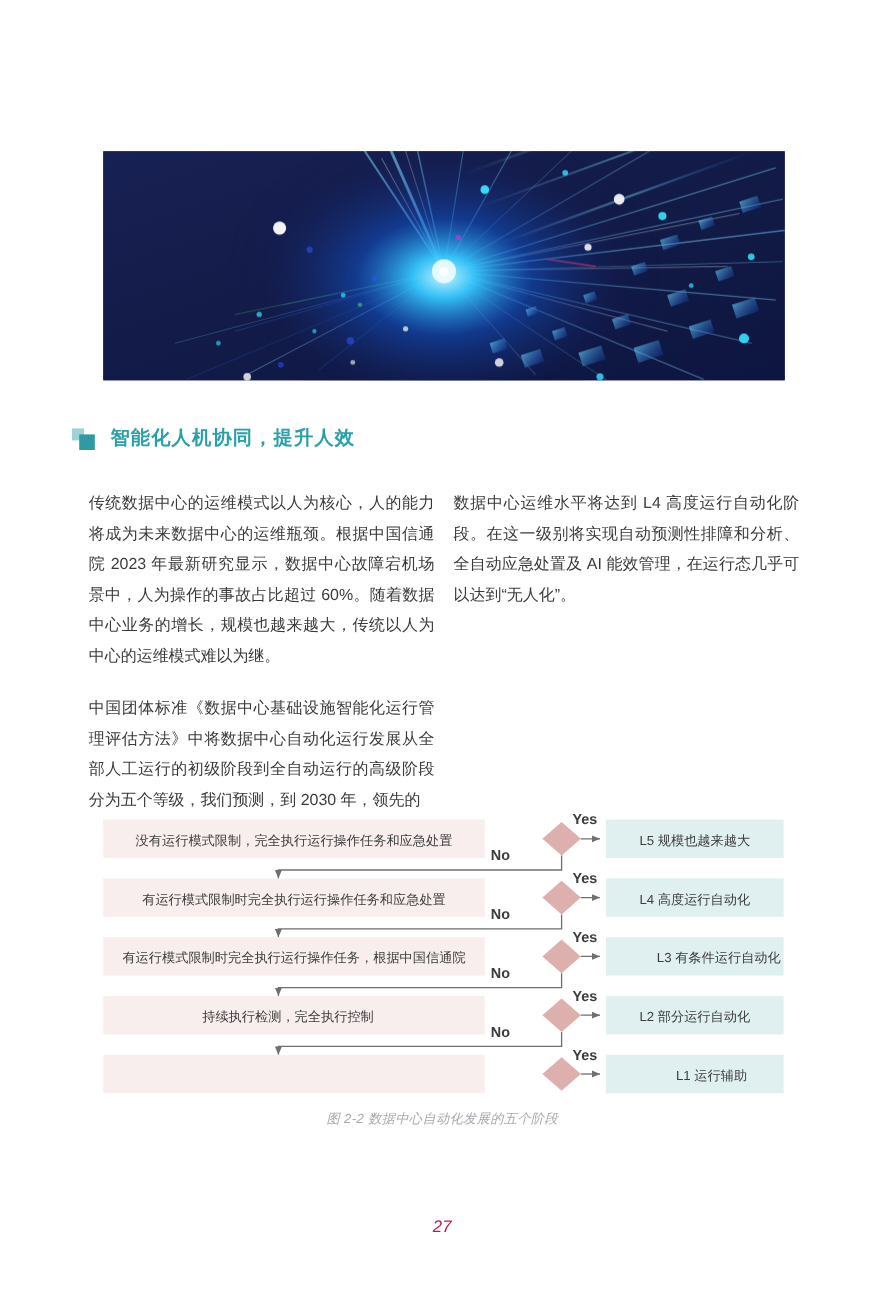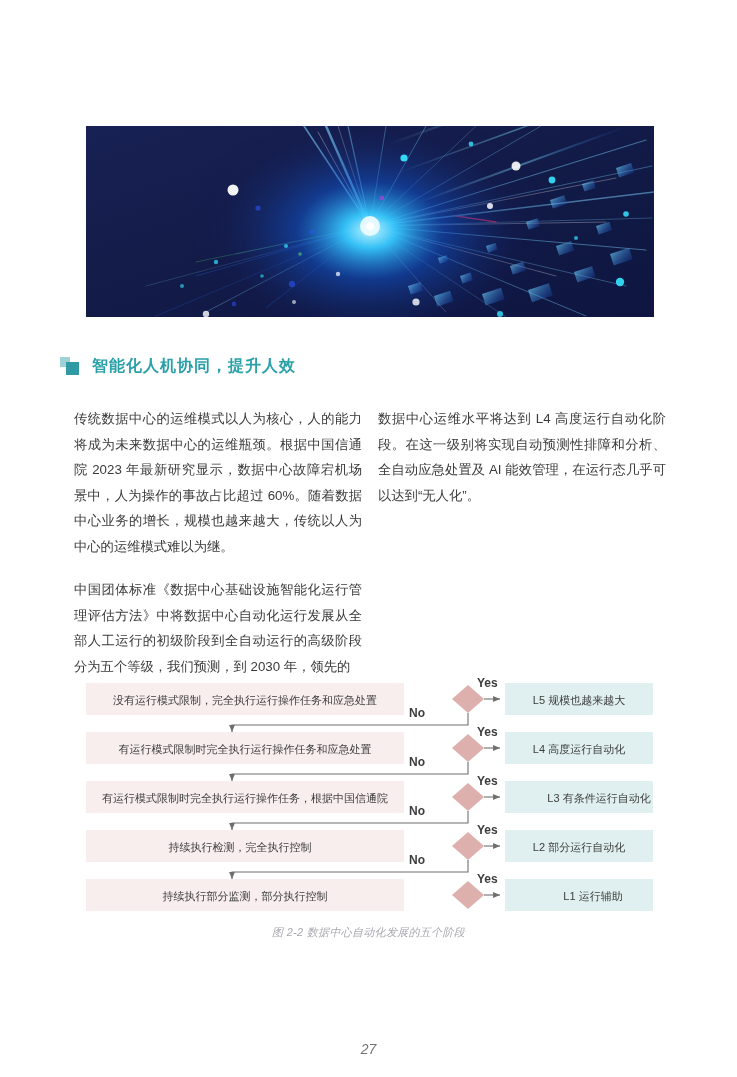--- a/index.html
+++ b/index.html
@@ -116,22 +116,21 @@
     letter-spacing: 0.3px;
   }
   .page-number {
     position: absolute;
     left: 0;
     top: 1014px;
     width: 737px;
     text-align: center;
     font-size: 14px;
     font-style: italic;
-    color: #737373;
-    margin-top: 27px;
+    color: #be185d;
   }
 </style>
 </head>
 <body>
 
 <div class="hero">
   <svg viewBox="0 0 568 191" preserveAspectRatio="none">
     <defs>
       <radialGradient id="burst" cx="50%" cy="52%" r="60%">
         <stop offset="0%" stop-color="#bff3ff" stop-opacity="1"></stop>
@@ -310,21 +309,20 @@
     <rect x="86" y="209" width="318" height="32" fill="#f9eeee"></rect>
     <polygon points="452,225 468,211 484,225 468,239" fill="#ddb0ad"></polygon>
     <rect x="505" y="209" width="148" height="32" fill="#e0f0f0"></rect>
     <line x1="484" y1="225" x2="500" y2="225" stroke="#6f6f6f" stroke-width="1.1" marker-end="url(#arrow)"></line>
   </svg>
 
   <div class="cell-text" style="left:86px; top:23px;  width:318px;">没有运行模式限制，完全执行运行操作任务和应急处置</div>
   <div class="cell-text" style="left:86px; top:72px;  width:318px;">有运行模式限制时完全执行运行操作任务和应急处置</div>
   <div class="cell-text" style="left:86px; top:121px; width:318px;">有运行模式限制时完全执行运行操作任务，根据中国信通院</div>
   <div class="cell-text" style="left:86px; top:170px; width:308px;">持续执行检测，完全执行控制</div>
-  <div class="cell-text" style="left:86px; top:219px; width:318px;">持续执行部分监测，部分执行控制</div>
 
   <div class="cell-text" style="left:505px; top:23px;  width:148px;">L5 规模也越来越大</div>
   <div class="cell-text" style="left:505px; top:72px;  width:148px;">L4 高度运行自动化</div>
   <div class="cell-text" style="left:505px; top:121px; width:148px;margin-left:20px;">L3 有条件运行自动化</div>
   <div class="cell-text" style="left:505px; top:170px; width:148px;">L2 部分运行自动化</div>
   <div class="cell-text" style="left:505px; top:219px; width:176px;">L1 运行辅助</div>
 
   <div class="lbl-yes" style="left:477px; top:6px;">Yes</div>
   <div class="lbl-yes" style="left:477px; top:55px;">Yes</div>
   <div class="lbl-yes" style="left:477px; top:104px;">Yes</div>

